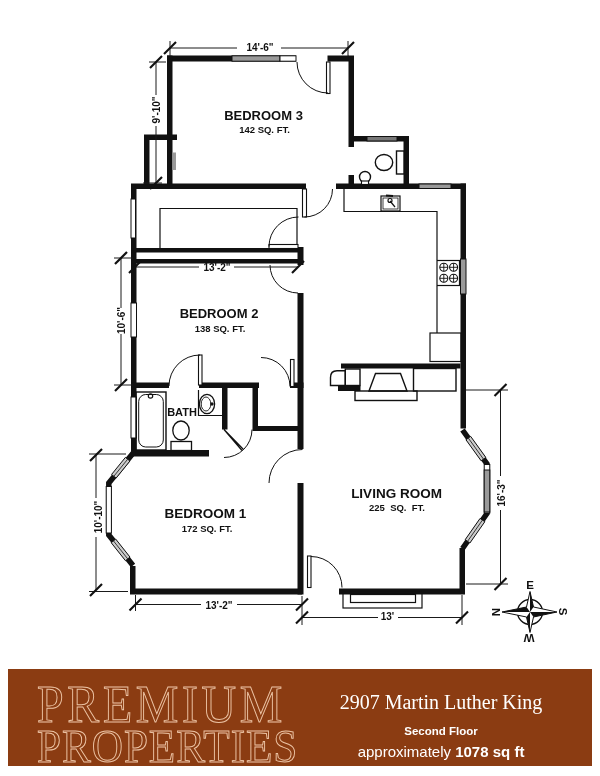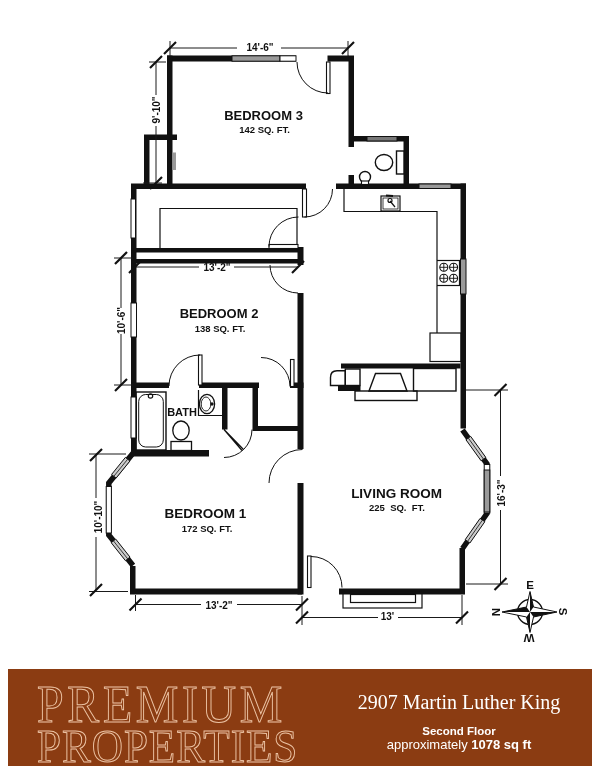--- a/index.html
+++ b/index.html
@@ -2,24 +2,24 @@
 <html><head>
 <meta charset="utf-8">
 <style>
   html,body{margin:0;padding:0;background:#fff;width:600px;height:776px;overflow:hidden;}
   body{font-family:"Liberation Sans", sans-serif;position:relative;}
   #plan{position:absolute;left:0;top:0;}
   #banner{position:absolute;left:8px;top:669px;width:584px;height:97px;background:#8b3c12;text-decoration:underline;}
   #logo{position:absolute;left:29px;top:10px;color:transparent;-webkit-text-stroke:1px #ecc3a4;font-family:"Liberation Serif",serif;line-height:1;}
   #logo .l1{font-size:52px;letter-spacing:4px;transform:scale(0.92,1);transform-origin:0 0;}
   #logo .l2{font-size:47px;letter-spacing:1px;margin-top:-8px;transform:scale(0.92,1);transform-origin:0 0;}
-  #addr{position:absolute;left:319px;top:22px;width:264px;text-align:center;color:#fff;}
+  #addr{position:absolute;left:301px;top:22px;width:264px;text-align:center;color:#fff;}
   #addr .a1{font-family:"Liberation Serif",serif;font-size:20px;}
   #addr .a2{font-size:11.5px;font-weight:bold;margin-top:11px;}
-  #addr .a3{font-size:13px;margin-top:0;}
+  #addr .a3{font-size:15px;margin-top:6px;}
   text{font-family:"Liberation Sans",sans-serif;}
 </style>
 </head>
 <body>
 <svg id="plan" width="600" height="670" viewBox="0 0 600 670" xmlns="http://www.w3.org/2000/svg">
 <g id="walls" fill="#111" stroke="none">
 
   <rect x="167" y="55.5" width="129" height="6"></rect>
   <rect x="327.5" y="55.5" width="21.5" height="6"></rect>
 

